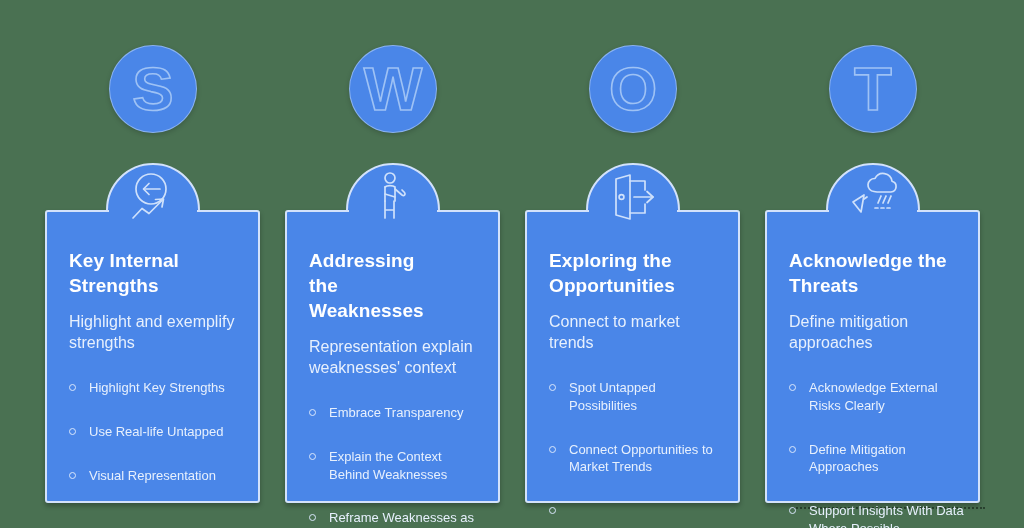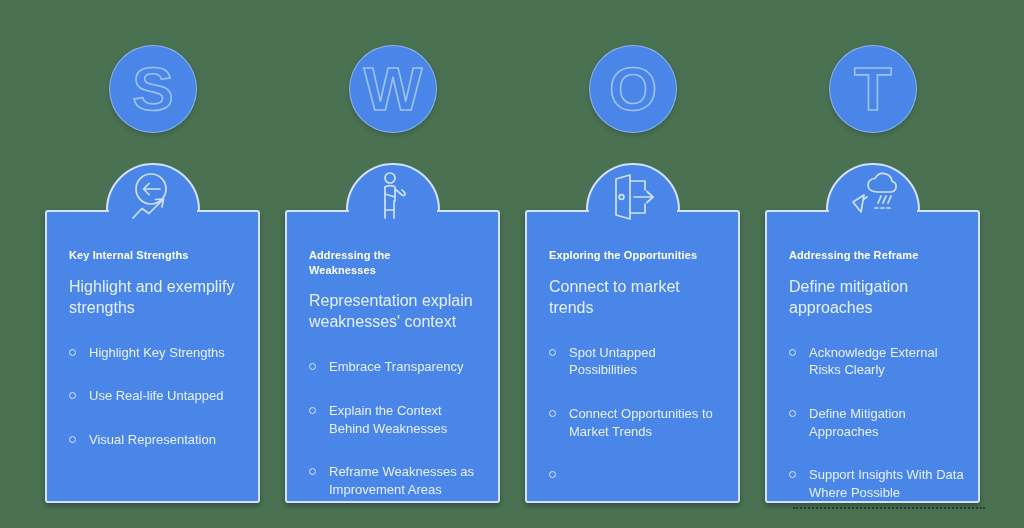--- a/index.html
+++ b/index.html
@@ -88,21 +88,21 @@
     position: absolute;
     top: 170px;
     left: 50%;
     transform: translateX(-50%);
     z-index: 4;
   }
   .card-icon svg { display: block; }
   .card-title {
     color: #ffffff;
     font-weight: bold;
-    font-size: 11px;
+    font-size: 19px;
     line-height: 1.32;
     letter-spacing: 0.1px;
     margin-bottom: 13px;
   }
   
   .column:nth-child(2) .card-title { max-width: 125px; }
   .card-subtitle {
     color: #e7f0fd;
     font-size: 16px;
     line-height: 1.32;
@@ -275,21 +275,21 @@
     </div>
 
     <div class="column">
       <div class="letter-circle">
         <svg width="86" height="86" viewBox="0 0 86 86">
           <text class="outline-letter" x="43" y="64" text-anchor="middle">T</text>
         </svg>
       </div>
       <div class="bump"></div>
       <div class="card">
-        <div class="card-title">Addressing the Reframe</div>
+        <div class="card-title">Acknowledge the Threats</div>
         <div class="card-subtitle">Define mitigation approaches</div>
         <ul class="bullet-list">
           <li class="bullet-item">
             <span class="bullet-marker"></span>
             <span class="bullet-text">Acknowledge External Risks Clearly</span>
           </li>
           <li class="bullet-item">
             <span class="bullet-marker"></span>
             <span class="bullet-text">Define Mitigation Approaches</span>
           </li>

